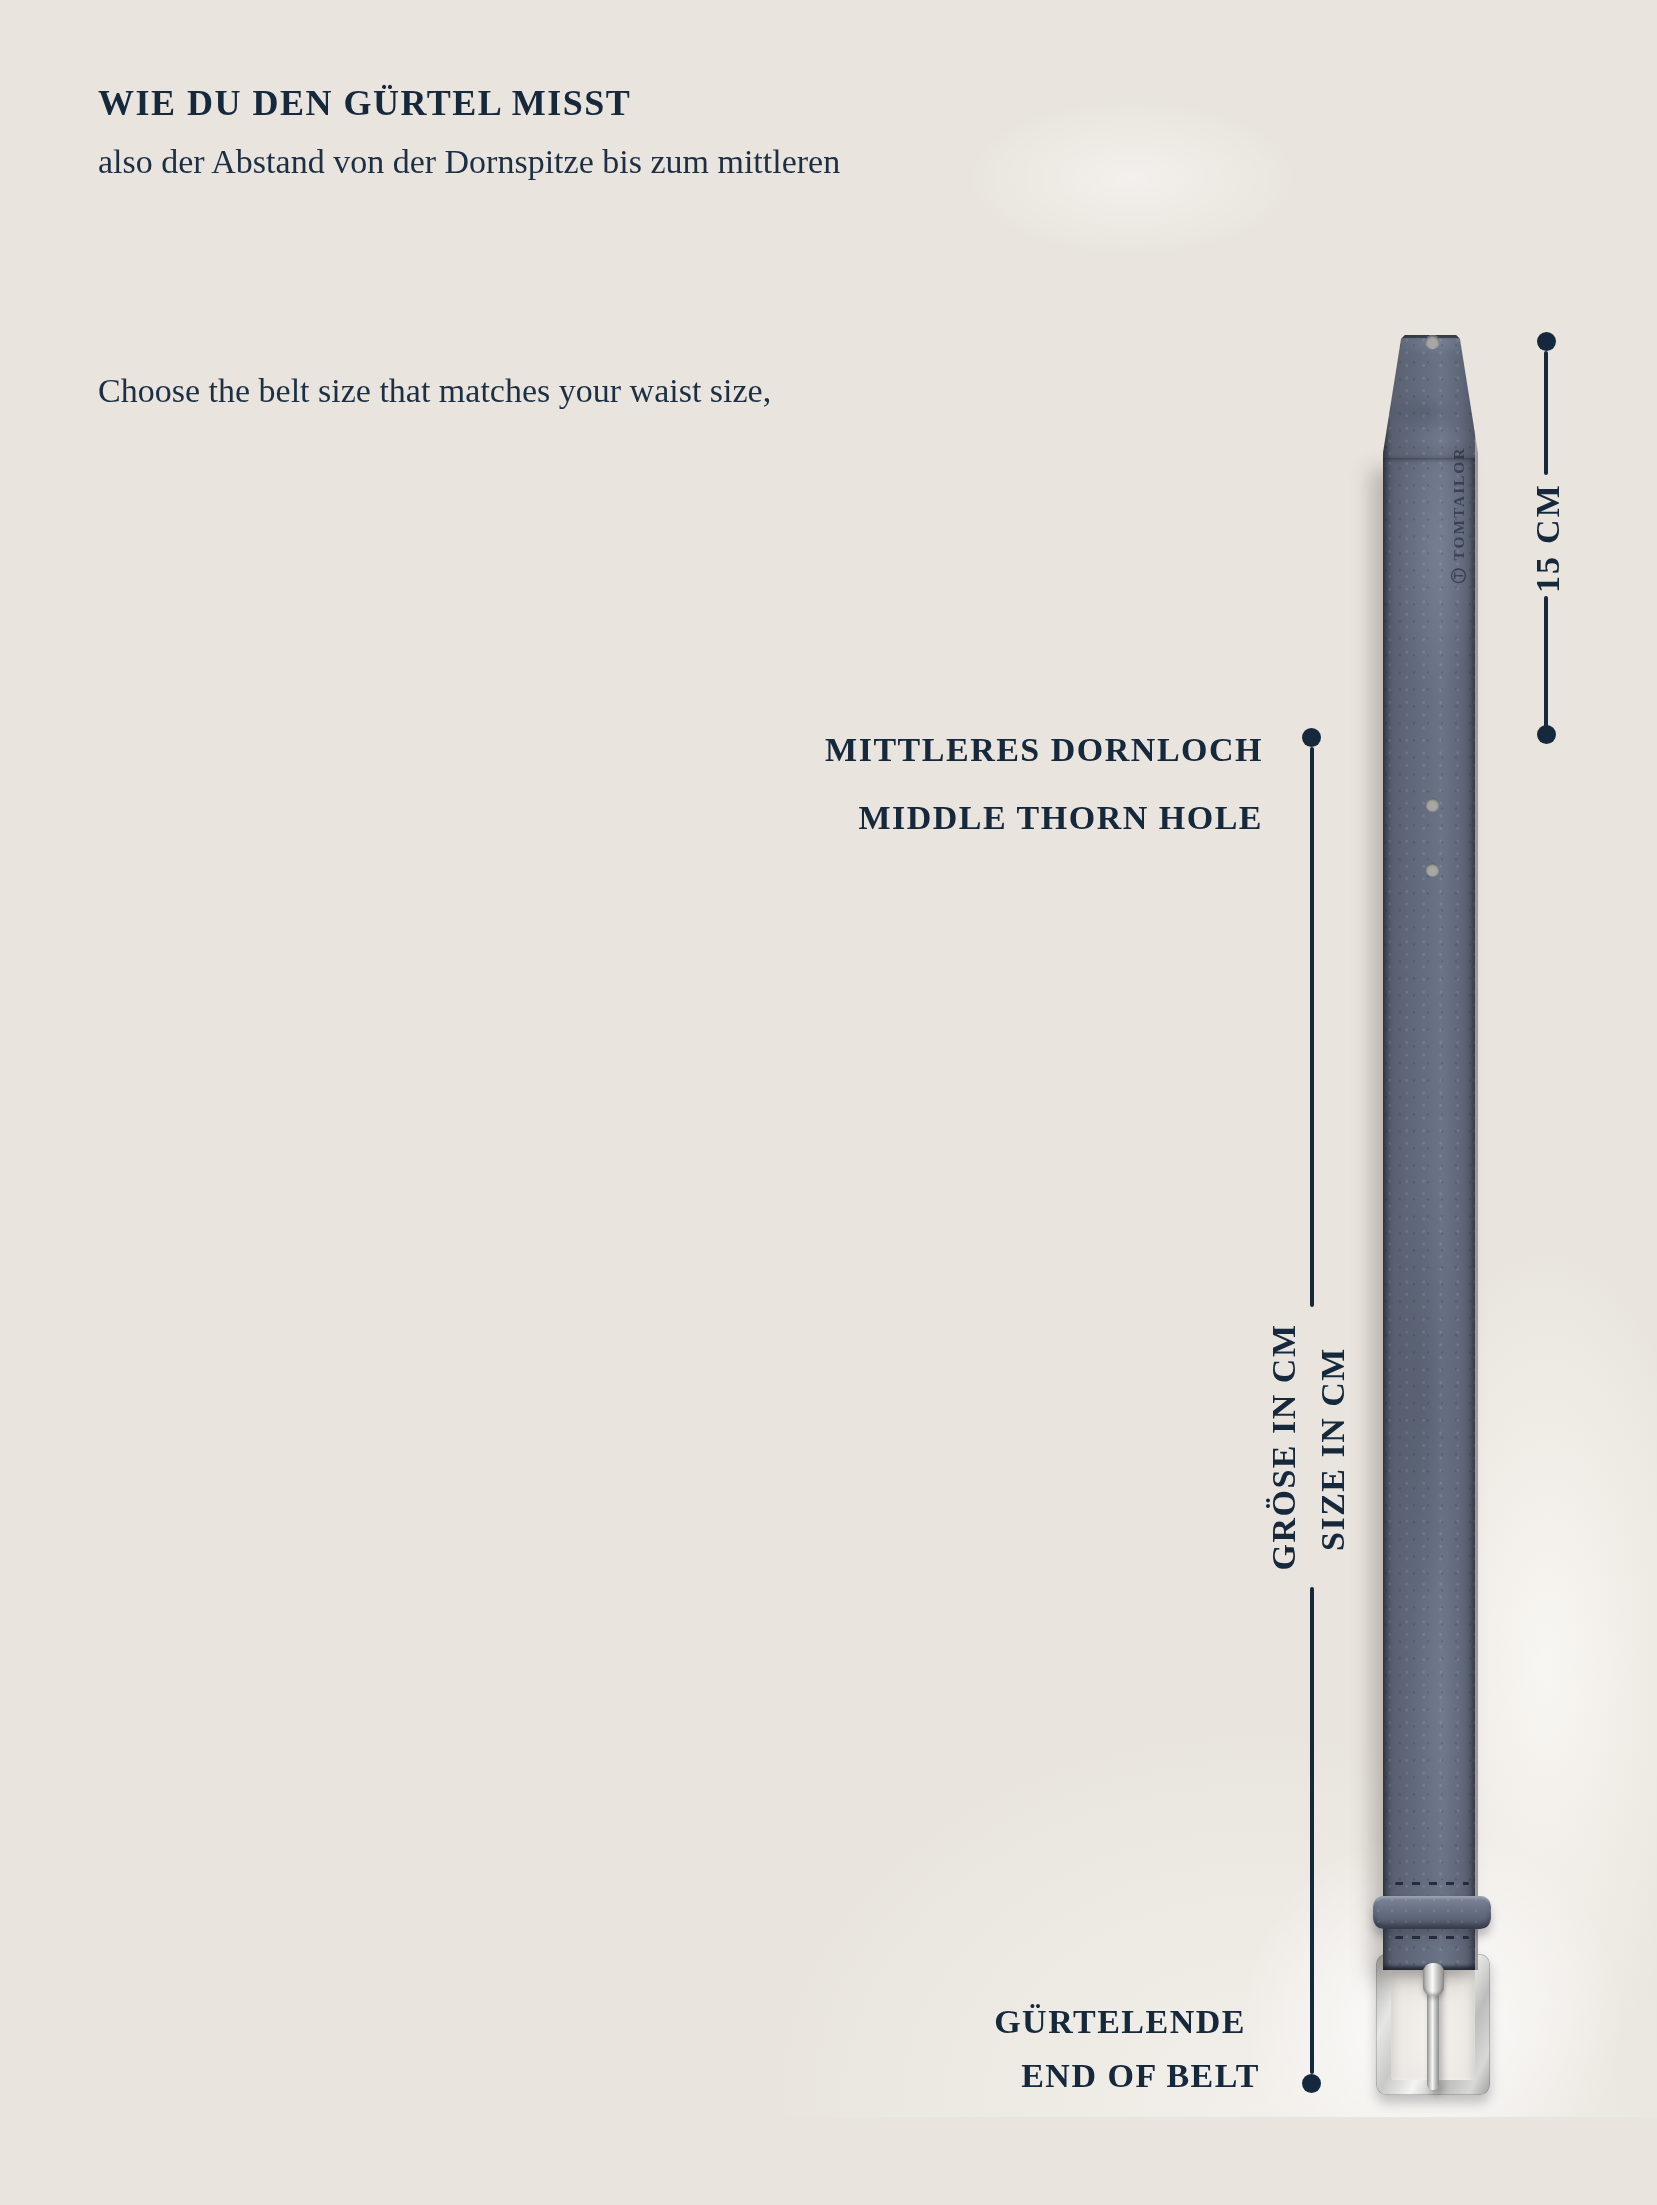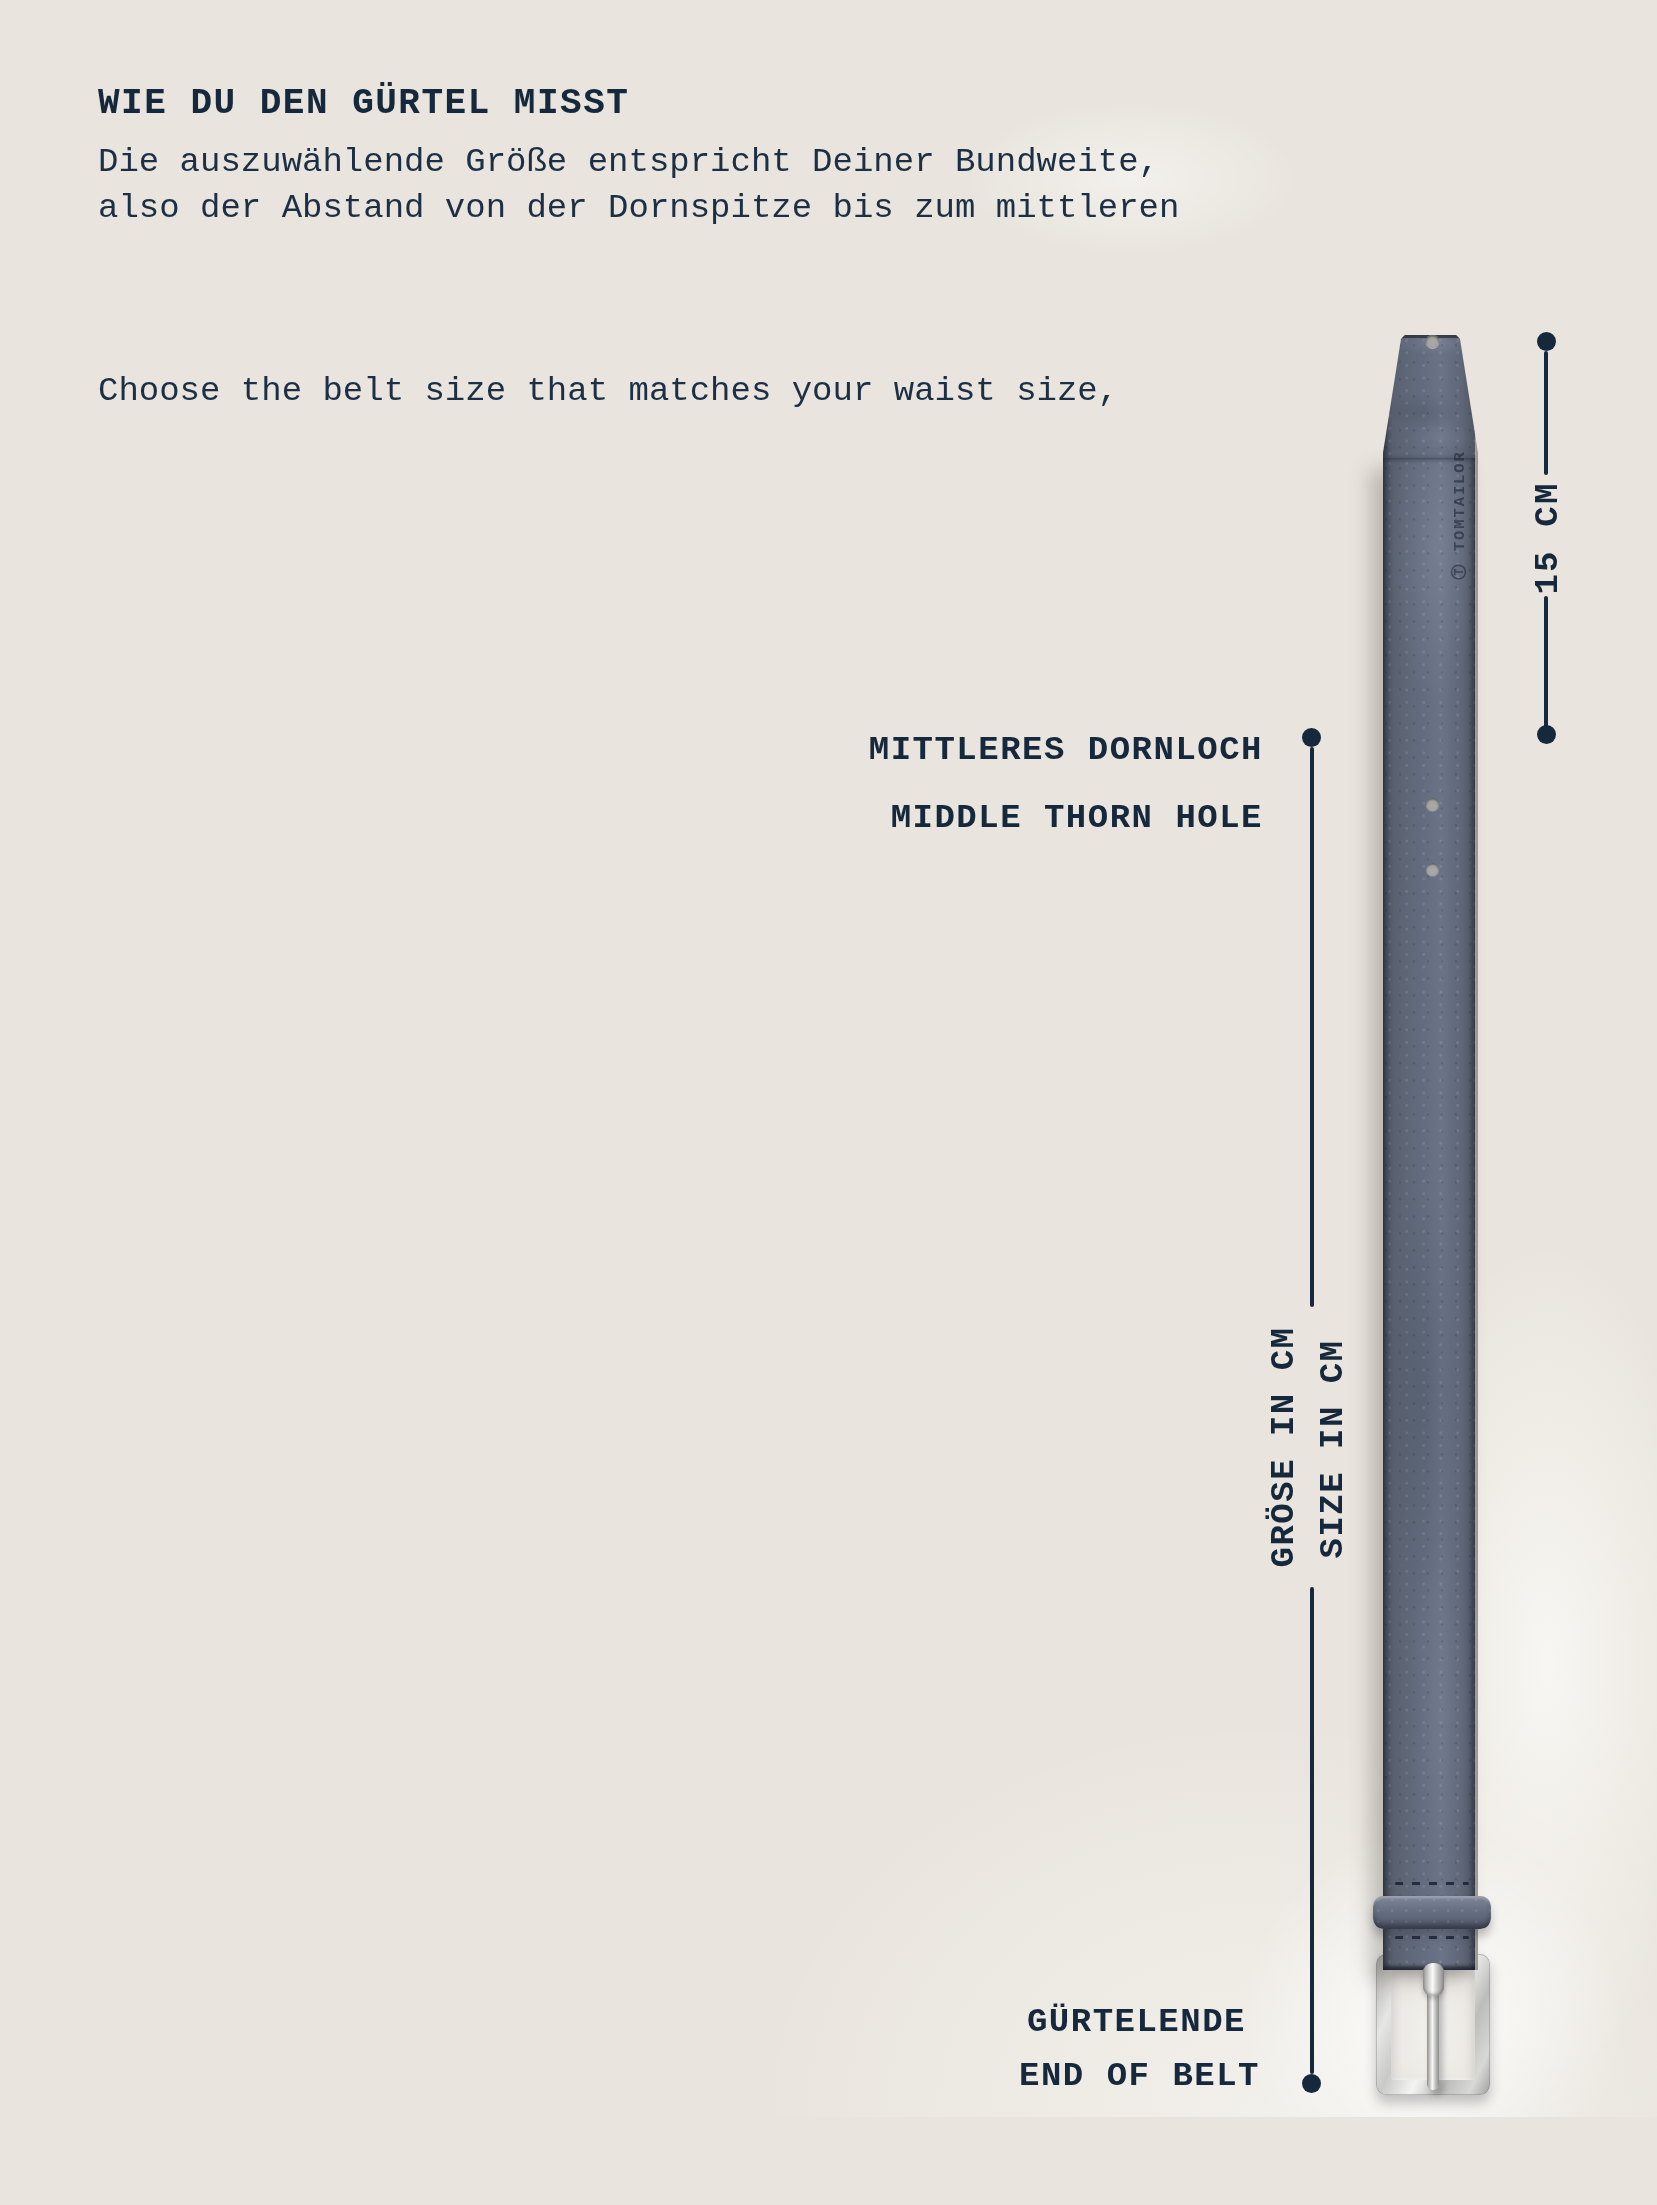--- a/index.html
+++ b/index.html
@@ -1,18 +1,18 @@
 <!DOCTYPE html>
 <html style="font-size:12px"><head>
 <meta charset="utf-8">
 <style>
   html,body{margin:0;padding:0;background:#e9e5de;}
   #canvas{
     position:relative;width:1658px;height:2117px;overflow:hidden;
-    font-family:Liberation Mono, monospace;
+    font-family:Liberation Serif, serif;
     background-color:#e9e5de;
     background-image:
       radial-gradient(ellipse 237px 111px at 1132px 178px, rgba(255,255,255,0.45), transparent 70%),
       radial-gradient(ellipse 222px 562px at 1547px 1665px, rgba(253,252,249,0.75), transparent 75%),
       radial-gradient(ellipse 266px 266px at 1433px 2020px, rgba(255,255,255,0.9), transparent 72%),
       radial-gradient(ellipse 666px 518px at 1258px 2109px, rgba(251,250,247,0.5), transparent 75%);
     color:#16293c;
   }
   
   .txt-block{position:absolute;left:98px;}
@@ -140,21 +140,20 @@
   }
 </style>
 </head>
 <body>
 
 <div id="canvas">
 
   <div class="txt-block block-de">
     <div class="block-heading">WIE DU DEN GÜRTEL MISST</div>
     <div class="block-para">
-      <div>Die auszuwählende Größe entspricht Deiner Bundweite,</div>
       <div>also der Abstand von der Dornspitze bis zum mittleren</div>
     </div>
   </div>
 
   <div class="txt-block block-en">
     <div class="block-para">
       <div>Choose the belt size that matches your waist size,</div>
     </div>
   </div>
 

